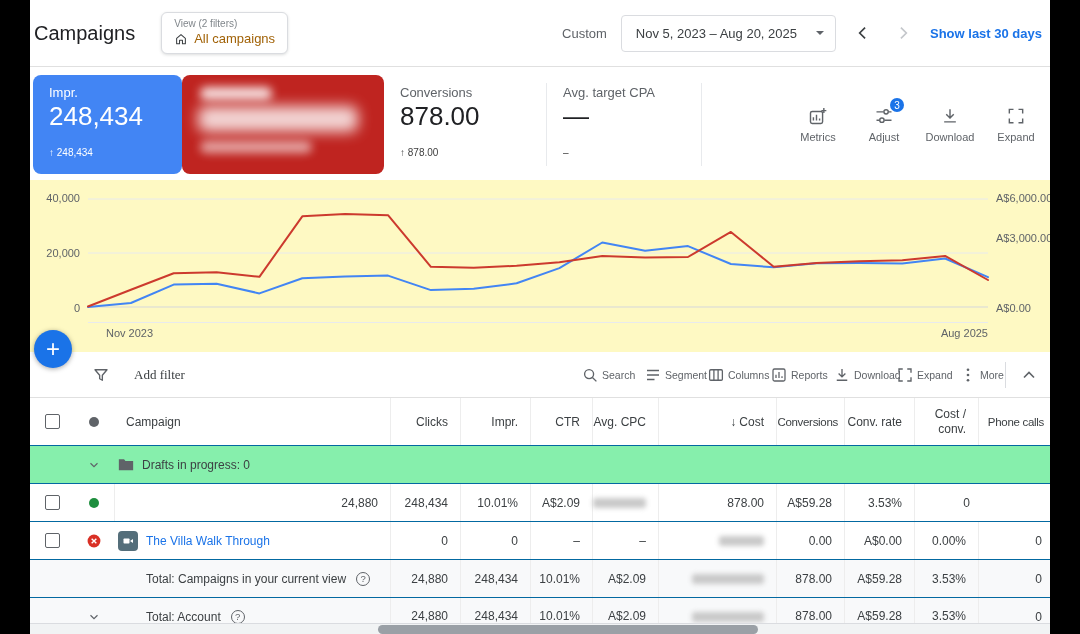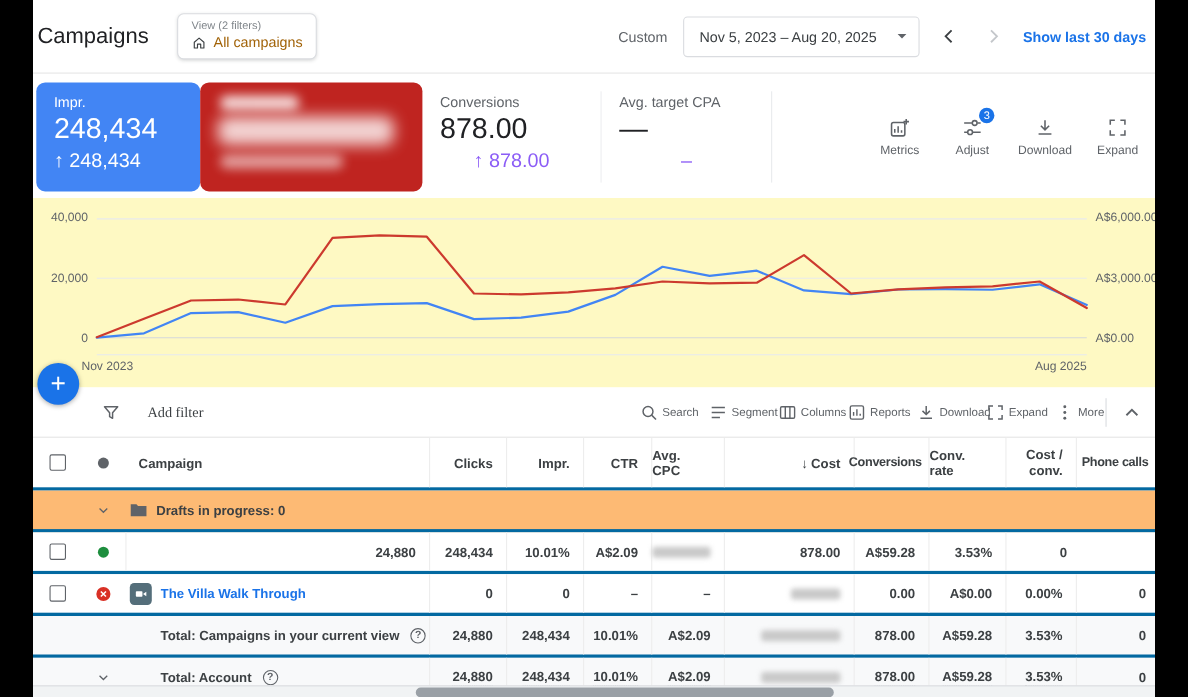--- a/index.html
+++ b/index.html
@@ -17,31 +17,31 @@
   .custom { font-size:13px; color:#5f6368; }
   .datebox { display:flex; align-items:center; gap:18px; border:1px solid #dadce0; border-radius:4px; padding:10px 10px 10px 14px; font-size:13px; color:#3c4043; cursor:pointer; white-space:nowrap; }
   .navbtn { width:26px; height:26px; display:flex; align-items:center; justify-content:center; cursor:pointer; }
   .showlast { color:#1a73e8; font-size:13px; font-weight:bold; white-space:nowrap; cursor:pointer; text-decoration:none; padding-right:2px; }
 
   
   .scorecards { display:flex; align-items:stretch; padding:8px 2px 6px 3px; height:113px; background:#fff; }
   .card { border-radius:8px; padding:10px 16px; cursor:pointer; }
   .card .clabel { font-size:13px; }
   .card .cvalue { font-size:26px; margin-top:1px; }
-  .card .cdelta { font-size:18px; margin-top:4px; }
+  .card .cdelta { font-size:10px; margin-top:15px; }
   .card.blue { width:149px; background:#4285f4; color:#fff; }
   .card.red { width:202px; background:#bf2420; position:relative; overflow:hidden; }
   .blob { position:absolute; background:rgba(255,255,255,.85); }
   .b1 { left:18px; top:12px; width:72px; height:13px; border-radius:6px; filter:blur(5px); }
   .b2 { left:16px; top:31px; width:160px; height:26px; border-radius:8px; filter:blur(7px); opacity:.95; }
   .b3 { left:18px; top:66px; width:112px; height:12px; border-radius:6px; filter:blur(5px); opacity:.7; }
   .card.plain { width:162px; background:#fff; }
   .card.plain .clabel { color:#5f6368; }
   .card.plain .cvalue { color:#202124; }
-  .card.plain .cdelta { color:#8b5cf6;text-align:center; }
+  .card.plain .cdelta { color:#404040; }
   .card.cpa { width:154px; }
   .vdiv { width:1px; background:#e8eaed; margin:8px 0; }
   .metric-tools { margin-left:auto; display:flex; align-items:center; gap:6px; padding-right:2px; align-self:center; }
   .mtool { width:60px; display:flex; flex-direction:column; align-items:center; gap:5px; cursor:pointer; position:relative; }
   .mlabel { font-size:11px; color:#5f6368; }
   .badge { position:absolute; top:-8px; right:10px; background:#1a73e8; color:#fff; font-size:10px; width:14px; height:14px; border-radius:50%; display:flex; align-items:center; justify-content:center; }
 
   
   .chart-wrap { position:relative; height:172px; background:#fef9c3; }
   .plot { position:absolute; left:58px; top:18px; width:900px; height:110px; overflow:visible; }
@@ -58,38 +58,38 @@
   .filterbar { height:46px; display:flex; align-items:center; border-bottom:1px solid #e0e0e0; padding-right:6px; background:#fff; }
   .funnel { margin-left:62px; display:flex; cursor:pointer; }
   .addfilter { margin-left:24px; font-size:13px; color:#3c4043; cursor:pointer;font-family:Liberation Serif, serif; }
   .ftools { margin-left:auto; display:flex; align-items:center; }
   .ftool { width:63px; display:flex; flex-direction:row; align-items:center; gap:3px; cursor:pointer; }
   .flabel { font-size:10.5px; color:#5f6368; }
   .fdivider { width:1px; height:26px; background:#dadce0; margin:0 8px 0 4px; }
   .collapse { width:30px; display:flex; justify-content:center; cursor:pointer; }
 
   
-  .trow { display:grid; grid-template-columns:44px 40px 276px 70px 70px 62px 66px 118px 68px 70px 64px 72px; border-bottom:3px solid #0369a1; background:#fff;font-weight:bold; }
+  .trow { display:grid; grid-template-columns:44px 40px 276px 70px 70px 62px 66px 118px 68px 70px 64px 72px; border-bottom:1px solid #0369a1; background:#fff; }
   .thead { height:48px; }
   .rrow { height:38px; }
   .cell { display:flex; align-items:center; font-size:12px; color:#3c4043; min-width:0; }
   .num { justify-content:flex-end; padding-right:12px; border-left:1px solid #ededed; }
   .num.tight { padding-right:6px; font-size:11.5px; letter-spacing:-.3px; }
   .hdr { cursor:pointer; }
   .wrap2 { display:block; width:100%; text-align:right; line-height:1.25; }
   .chk { justify-content:center; }
   .stat { justify-content:center; }
   .camp { gap:8px; padding-left:4px; overflow:hidden; }
   .thead .camp { padding-left:12px; }
   .cb { width:15px; height:15px; border:1.6px solid #5f6368; border-radius:2px; background:#fff; cursor:pointer; flex:none; }
   .hdot { width:10px; height:10px; border-radius:50%; background:#5f6368; }
   .gdot { width:10px; height:10px; border-radius:50%; background:#1e8e3e; }
   .ticon { width:20px; height:20px; border-radius:4px; background:#546e7a; display:flex; align-items:center; justify-content:center; flex:none; }
   .link { color:#1a73e8; cursor:pointer; white-space:nowrap; overflow:hidden; }
-  .row-drafts { background:#fdba74; }
+  .row-drafts { background:#86efac; }
   .row-drafts .cell { background:transparent; }
   .draftcell { grid-column:3 / -1; display:flex; align-items:center; gap:8px; padding-left:4px; font-size:12px; color:#3c4043; }
   .row-total { background:#f8f9fa; }
   .tlabel { grid-column:3; gap:6px; padding-left:32px; white-space:nowrap; }
   .help { width:14px; height:14px; border:1.2px solid #5f6368; border-radius:50%; font-size:9.5px; color:#5f6368; display:flex; align-items:center; justify-content:center; margin-left:4px; flex:none; cursor:pointer; }
   .blurcell { height:10px; border-radius:3px; background:#c9c9c9; filter:blur(2.5px); }
   .dotted { border-bottom:1px dotted #80868b; padding-bottom:1px; }
   .sort { margin-right:3px; font-size:12px; color:#3c4043; }
 
   
@@ -191,31 +191,31 @@
         <span class="mlabel">Expand</span>
       </div>
     </div>
   </section>
 
   <section class="chart-wrap">
     <span class="ylab left" style="top:12px">40,000</span>
     <span class="ylab left" style="top:67px">20,000</span>
     <span class="ylab left" style="top:122px">0</span>
     <span class="ylab right" style="top:12px">A$6,000.00</span>
-    <span class="ylab right" style="top:67px">A$3,000.00</span>
+    <span class="ylab right" style="top:52px">A$3,000.00</span>
     <span class="ylab right" style="top:122px">A$0.00</span>
     <svg id="chart-svg" class="plot" width="900" height="110" viewBox="0 0 900 110" preserveAspectRatio="none">
       <line x1="0" y1="1" x2="900" y2="1" stroke="#e8eaed"></line>
       <line x1="0" y1="55" x2="900" y2="55" stroke="#e8eaed"></line>
       <line x1="0" y1="109" x2="900" y2="109" stroke="#d5d7db"></line>
     <polyline points="0.0,108.9 42.9,105.0 85.7,86.6 128.6,85.8 171.4,95.4 214.3,80.3 257.1,78.4 300.0,77.6 342.9,92.1 385.7,90.8 428.6,85.3 471.4,70.1 514.3,44.5 557.1,52.8 600.0,48.1 642.9,66.0 685.7,69.3 728.6,65.2 771.4,64.9 814.3,65.4 857.1,60.5 900.0,79.2" fill="none" stroke="#4285f4" stroke-width="2" stroke-linejoin="round" stroke-linecap="round"></polyline>
         <polyline points="0.0,108.5 42.9,91.7 85.7,75.2 128.6,74.3 171.4,78.8 214.3,18.3 257.1,16.0 300.0,17.2 342.9,68.8 385.7,69.7 428.6,67.8 471.4,64.2 514.3,57.9 557.1,59.6 600.0,59.0 642.9,33.9 685.7,68.8 728.6,65.1 771.4,63.3 814.3,62.3 857.1,57.9 900.0,82.0" fill="none" stroke="#cc3a2e" stroke-width="2" stroke-linejoin="round" stroke-linecap="round"></polyline>
       </svg>
     <div class="subline"></div>
-    <span class="xlab" style="left:44px">Nov 2023</span>
+    <span class="xlab" style="left:76px">Nov 2023</span>
     <span class="xlab end">Aug 2025</span>
   </section>
 
   <button class="fab">
     <span>+</span>
   </button>
 
   <div class="filterbar">
     <span class="funnel">
       <svg class="ic" width="18" height="18" viewBox="0 0 24 24" fill="none" stroke="#5f6368" stroke-width="1.8" stroke-linejoin="round">

